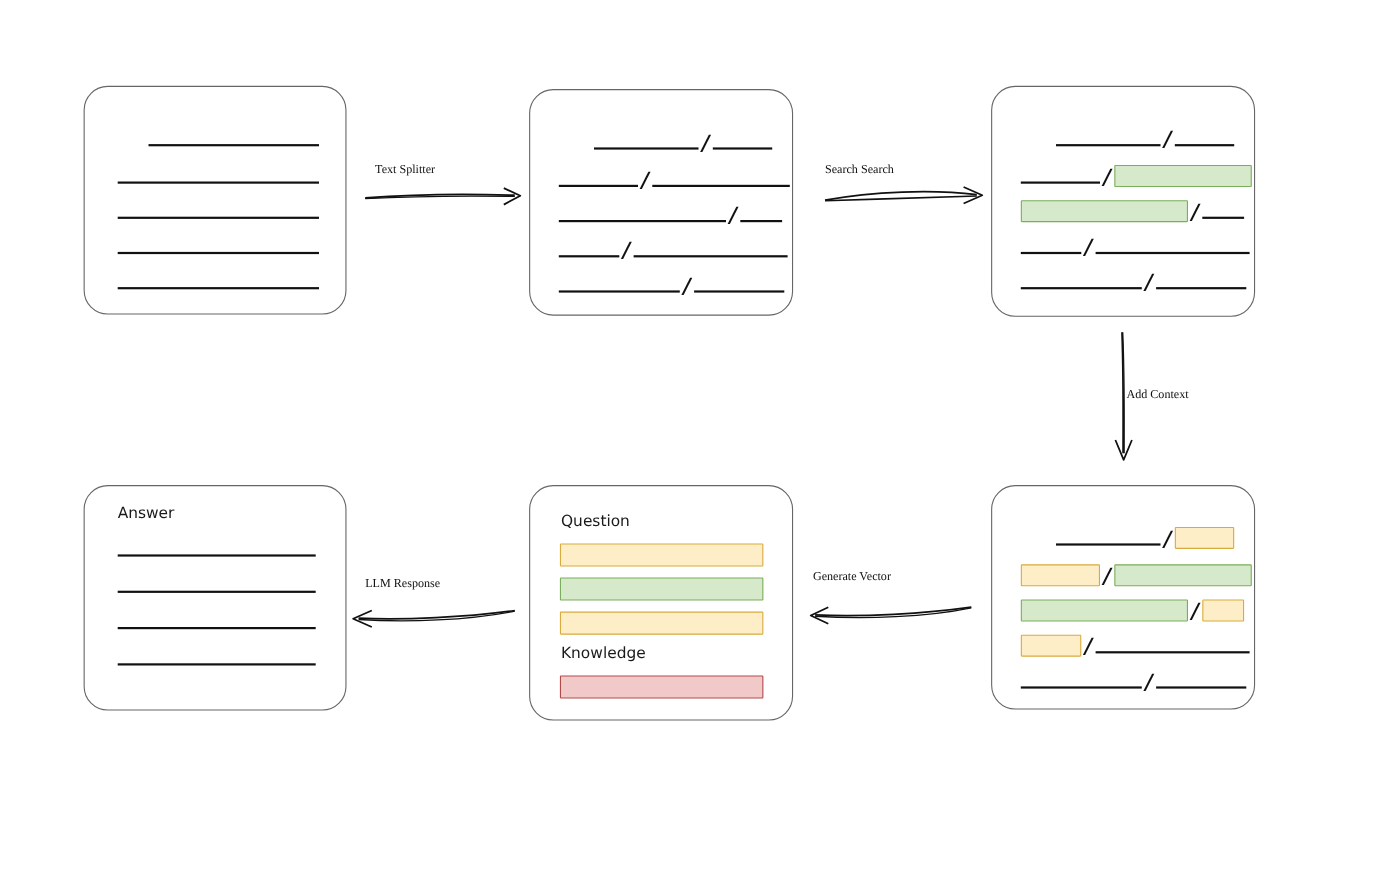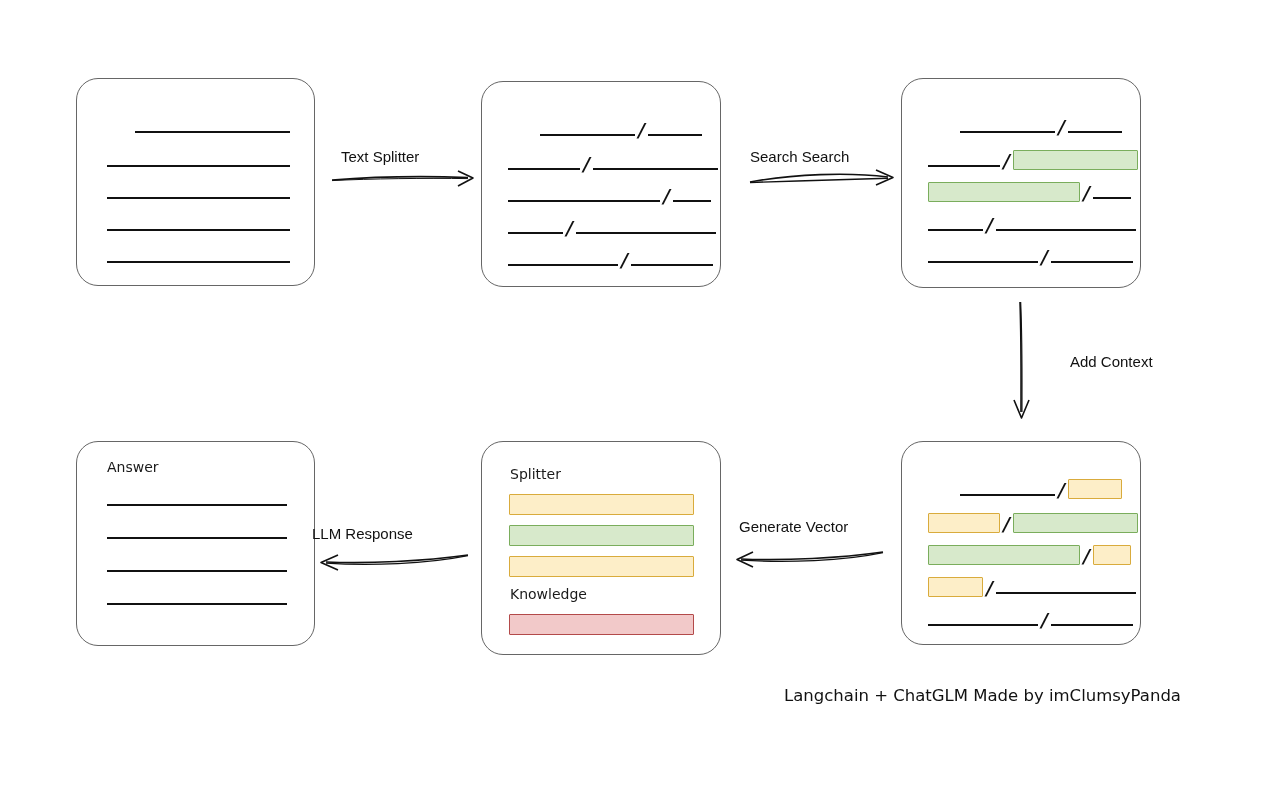--- a/index.html
+++ b/index.html
@@ -78,22 +78,22 @@
   .card-label {
     position: absolute;
     font-family: "DejaVu Sans", sans-serif;
     font-size: 14px;
     color: #1a1a1a;
     white-space: nowrap;
   }
 
   .edge-label {
     position: absolute;
-    font-family: Liberation Sans, sans-serif;
-    font-size: 15px;
+    font-family: Liberation Serif, serif;
+    font-size: 11px;
     color: #111111;
     white-space: nowrap;
   }
   .footer-note {
     position: absolute;
     font-family: "DejaVu Sans", sans-serif;
     font-size: 16.5px;
     color: #111111;
     white-space: nowrap;
   }
@@ -192,21 +192,21 @@
     <span class="card-label" style="left:30px; top:17px;">Answer</span>
     <div class="node-body">
         <div class="seg" style="position: absolute; left: 30px; top: 62px; width: 180px; height: 2px;"></div>
         <div class="seg" style="position: absolute; left: 30px; top: 95px; width: 180px; height: 2px;"></div>
         <div class="seg" style="position: absolute; left: 30px; top: 128px; width: 180px; height: 2px;"></div>
         <div class="seg" style="position: absolute; left: 30px; top: 161px; width: 180px; height: 2px;"></div>
       </div>
   </div>
 
   <div class="node" id="node-prompt-card" style="left:481px; top:441px; width:240px; height:214px;">
-    <span class="card-label" style="left:28px; top:24px;">Splitter</span>
+    <span class="card-label" style="left:28px; top:24px;">Question</span>
     <span class="card-label" style="left:28px; top:144px;">Knowledge</span>
     <div class="node-body">
         <div class="bar yellow" style="left: 27px; width: 185px; top: 52px;"></div>
         <div class="bar green" style="left: 27px; width: 185px; top: 83px;"></div>
         <div class="bar yellow" style="left: 27px; width: 185px; top: 114px;"></div>
         <div class="bar red" style="left: 27px; width: 185px; top: 172px;"></div>
       </div>
   </div>
 
   <div class="node" id="node-context-chunks" style="left:901px; top:441px; width:240px; height:204px;">
@@ -251,31 +251,30 @@
     <path d="M2,22.5 C48,21 100,19.5 140,18.2" stroke="#111" stroke-width="1.4" fill="none"></path>
     <path d="M128,10 L145,17.5 L128,25" stroke="#111" stroke-width="1.6" fill="none" stroke-linejoin="round"></path>
   </svg>
   <span class="edge-label" style="left:750px; top:148px;">Search Search</span>
 
   <svg class="edge" style="left:1010px; top:300px;" width="40" height="125">
     <path d="M10,2 C11.5,45 11,85 11,112" stroke="#111" stroke-width="1.6" fill="none"></path>
     <path d="M10.7,2 C12.5,45 12,85 12,112" stroke="#111" stroke-width="1.1" fill="none"></path>
     <path d="M4,100 L11.5,118 L19,100" stroke="#111" stroke-width="1.6" fill="none" stroke-linejoin="round"></path>
   </svg>
-  <span class="edge-label" style="left:1070px; top:353px;">Add Context</span>
+  <span class="edge-label" style="left:1024px; top:353px;">Add Context</span>
 
   <svg class="edge" style="left:735px; top:540px;" width="155" height="36">
     <path d="M148,12 C105,18 50,21 6,19" stroke="#111" stroke-width="1.6" fill="none"></path>
     <path d="M148,12.6 C108,21 52,23 6,20.2" stroke="#111" stroke-width="1.2" fill="none"></path>
     <path d="M18,12 L2,19.5 L18,27" stroke="#111" stroke-width="1.6" fill="none" stroke-linejoin="round"></path>
   </svg>
   <span class="edge-label" style="left:739px; top:518px;">Generate Vector</span>
 
   <svg class="edge" style="left:318px; top:543px;" width="155" height="36">
     <path d="M150,12 C106,18 50,21 8,19" stroke="#111" stroke-width="1.6" fill="none"></path>
     <path d="M150,12.6 C108,21 52,23 8,20.2" stroke="#111" stroke-width="1.2" fill="none"></path>
     <path d="M20,12 L3,19.5 L20,27" stroke="#111" stroke-width="1.6" fill="none" stroke-linejoin="round"></path>
   </svg>
-  <span class="edge-label" style="left:312px; top:525px;text-align:center;">LLM Response</span>
-
-  <span class="footer-note" style="left:784px; top:686px;">Langchain + ChatGLM Made by imClumsyPanda</span>
+  <span class="edge-label" style="left:332px; top:525px;text-align:center;">LLM Response</span>
+
 
 </div>
 
 </body></html>

